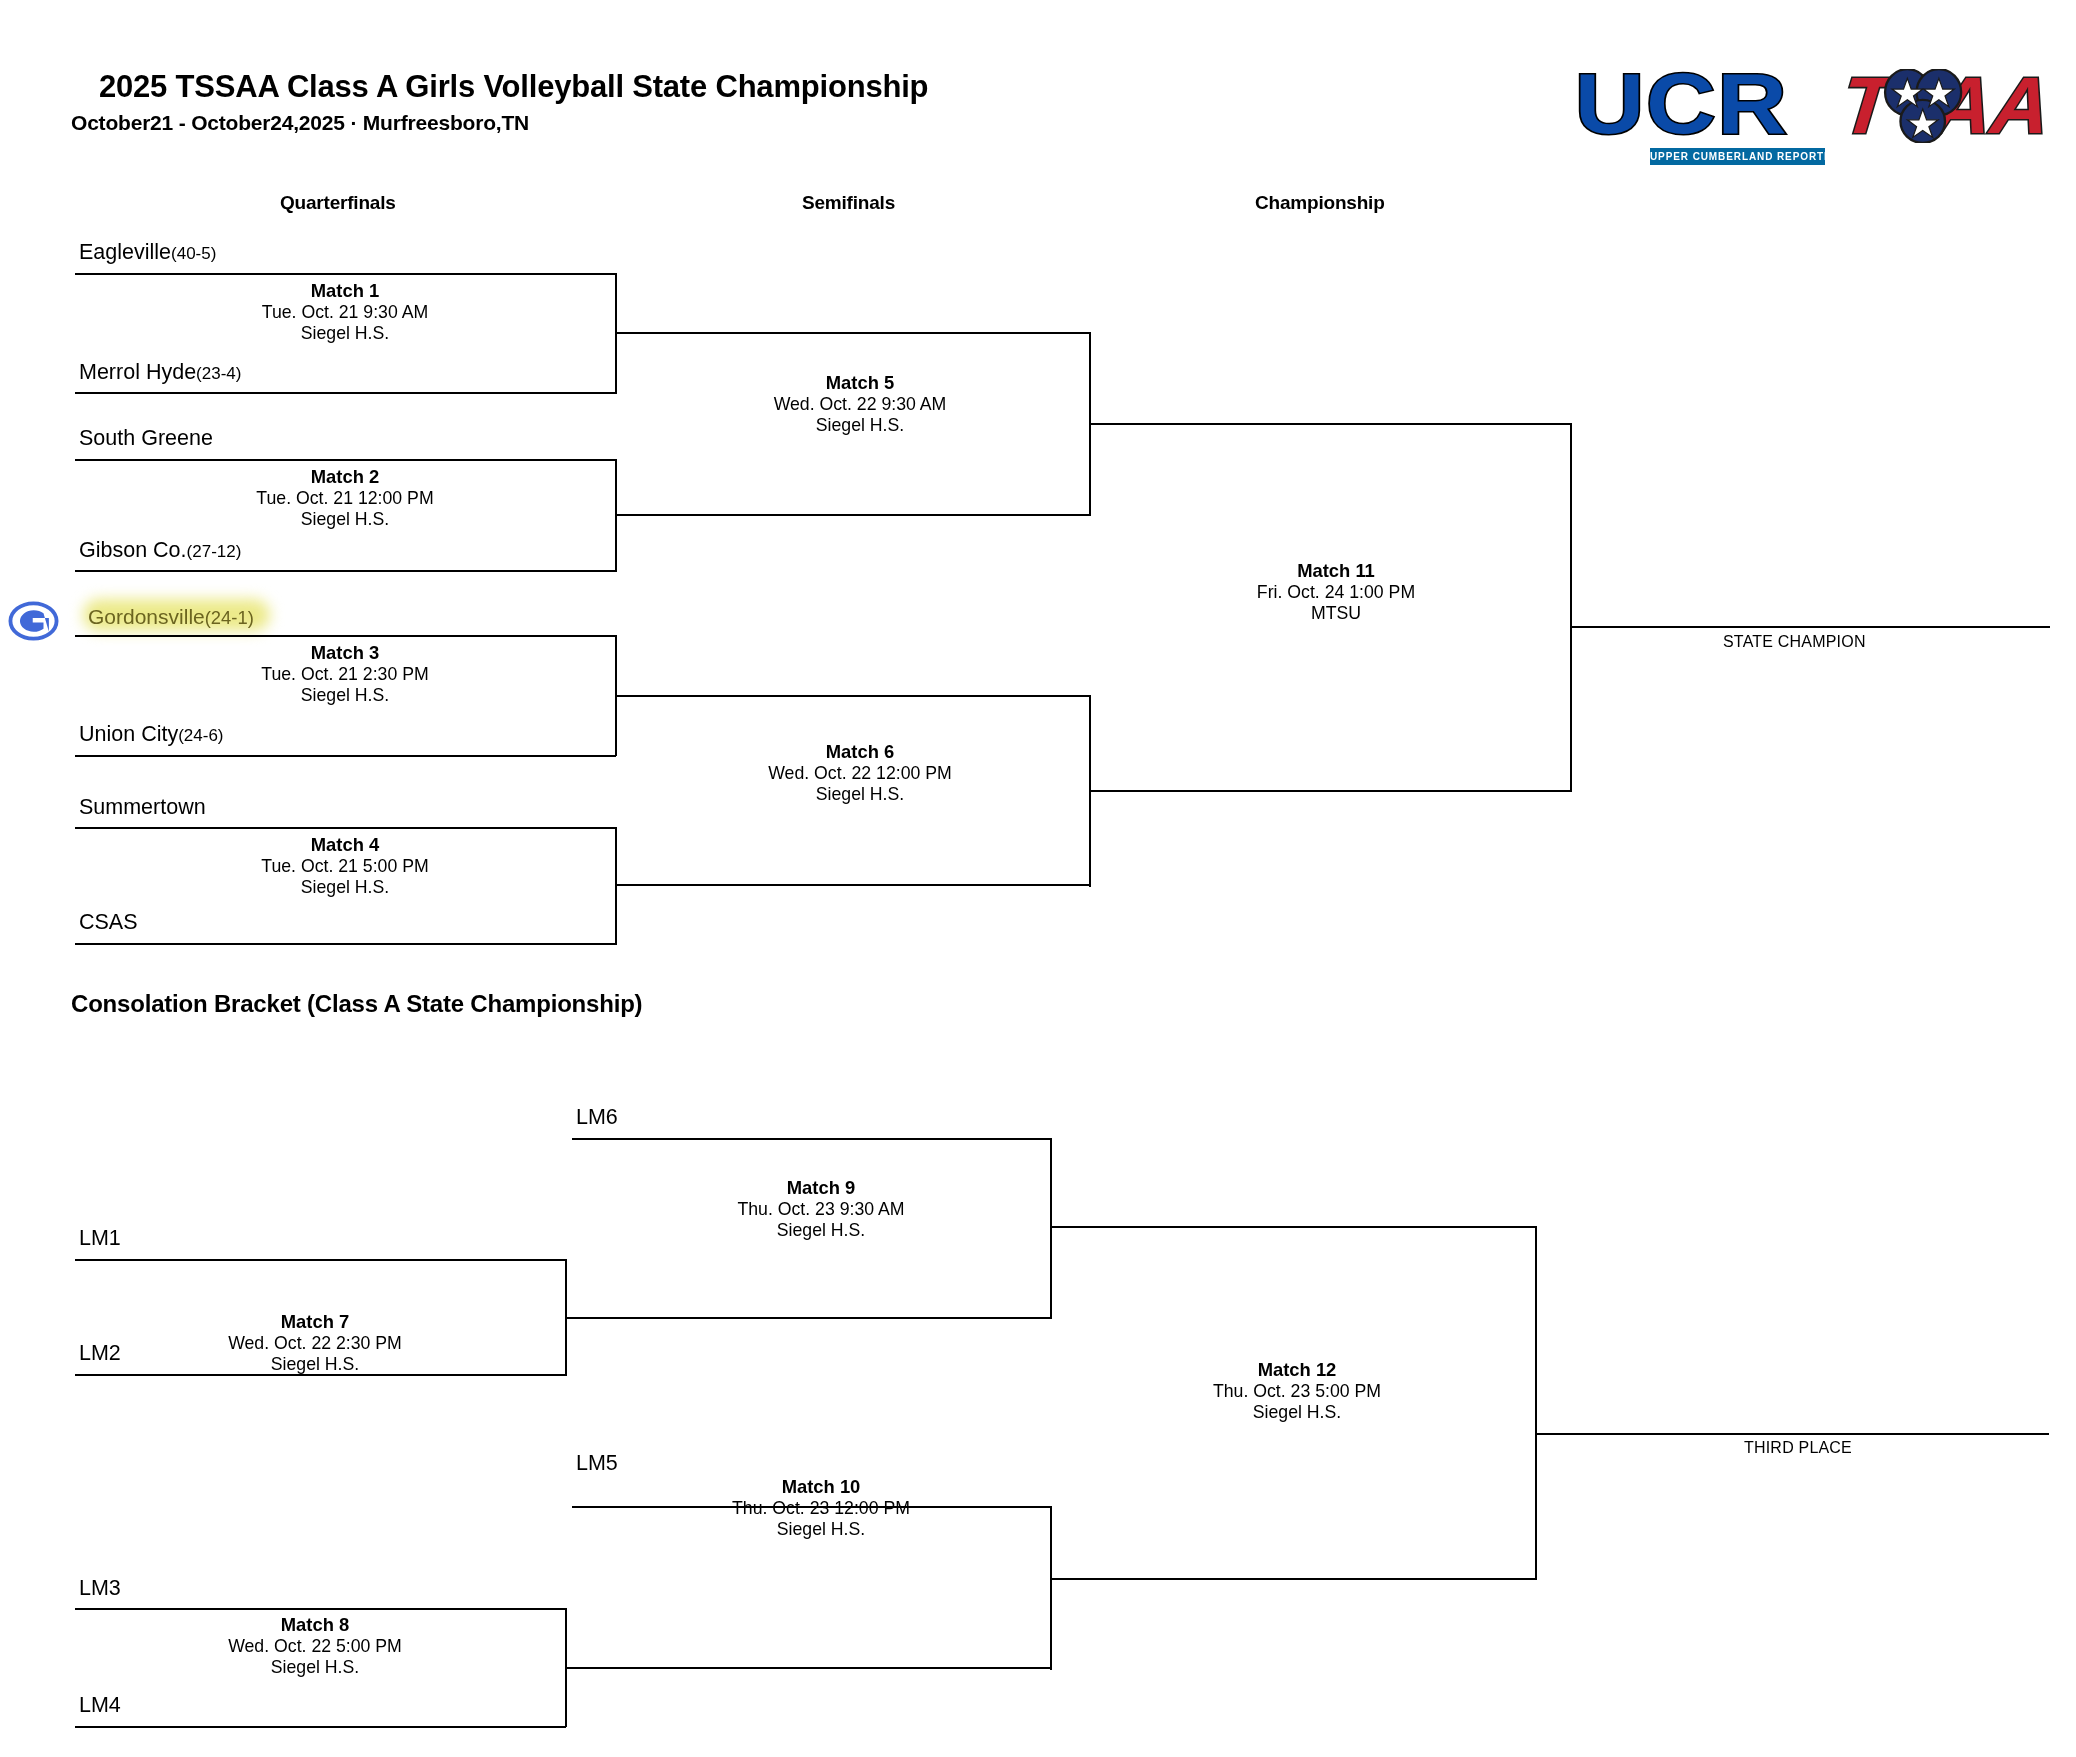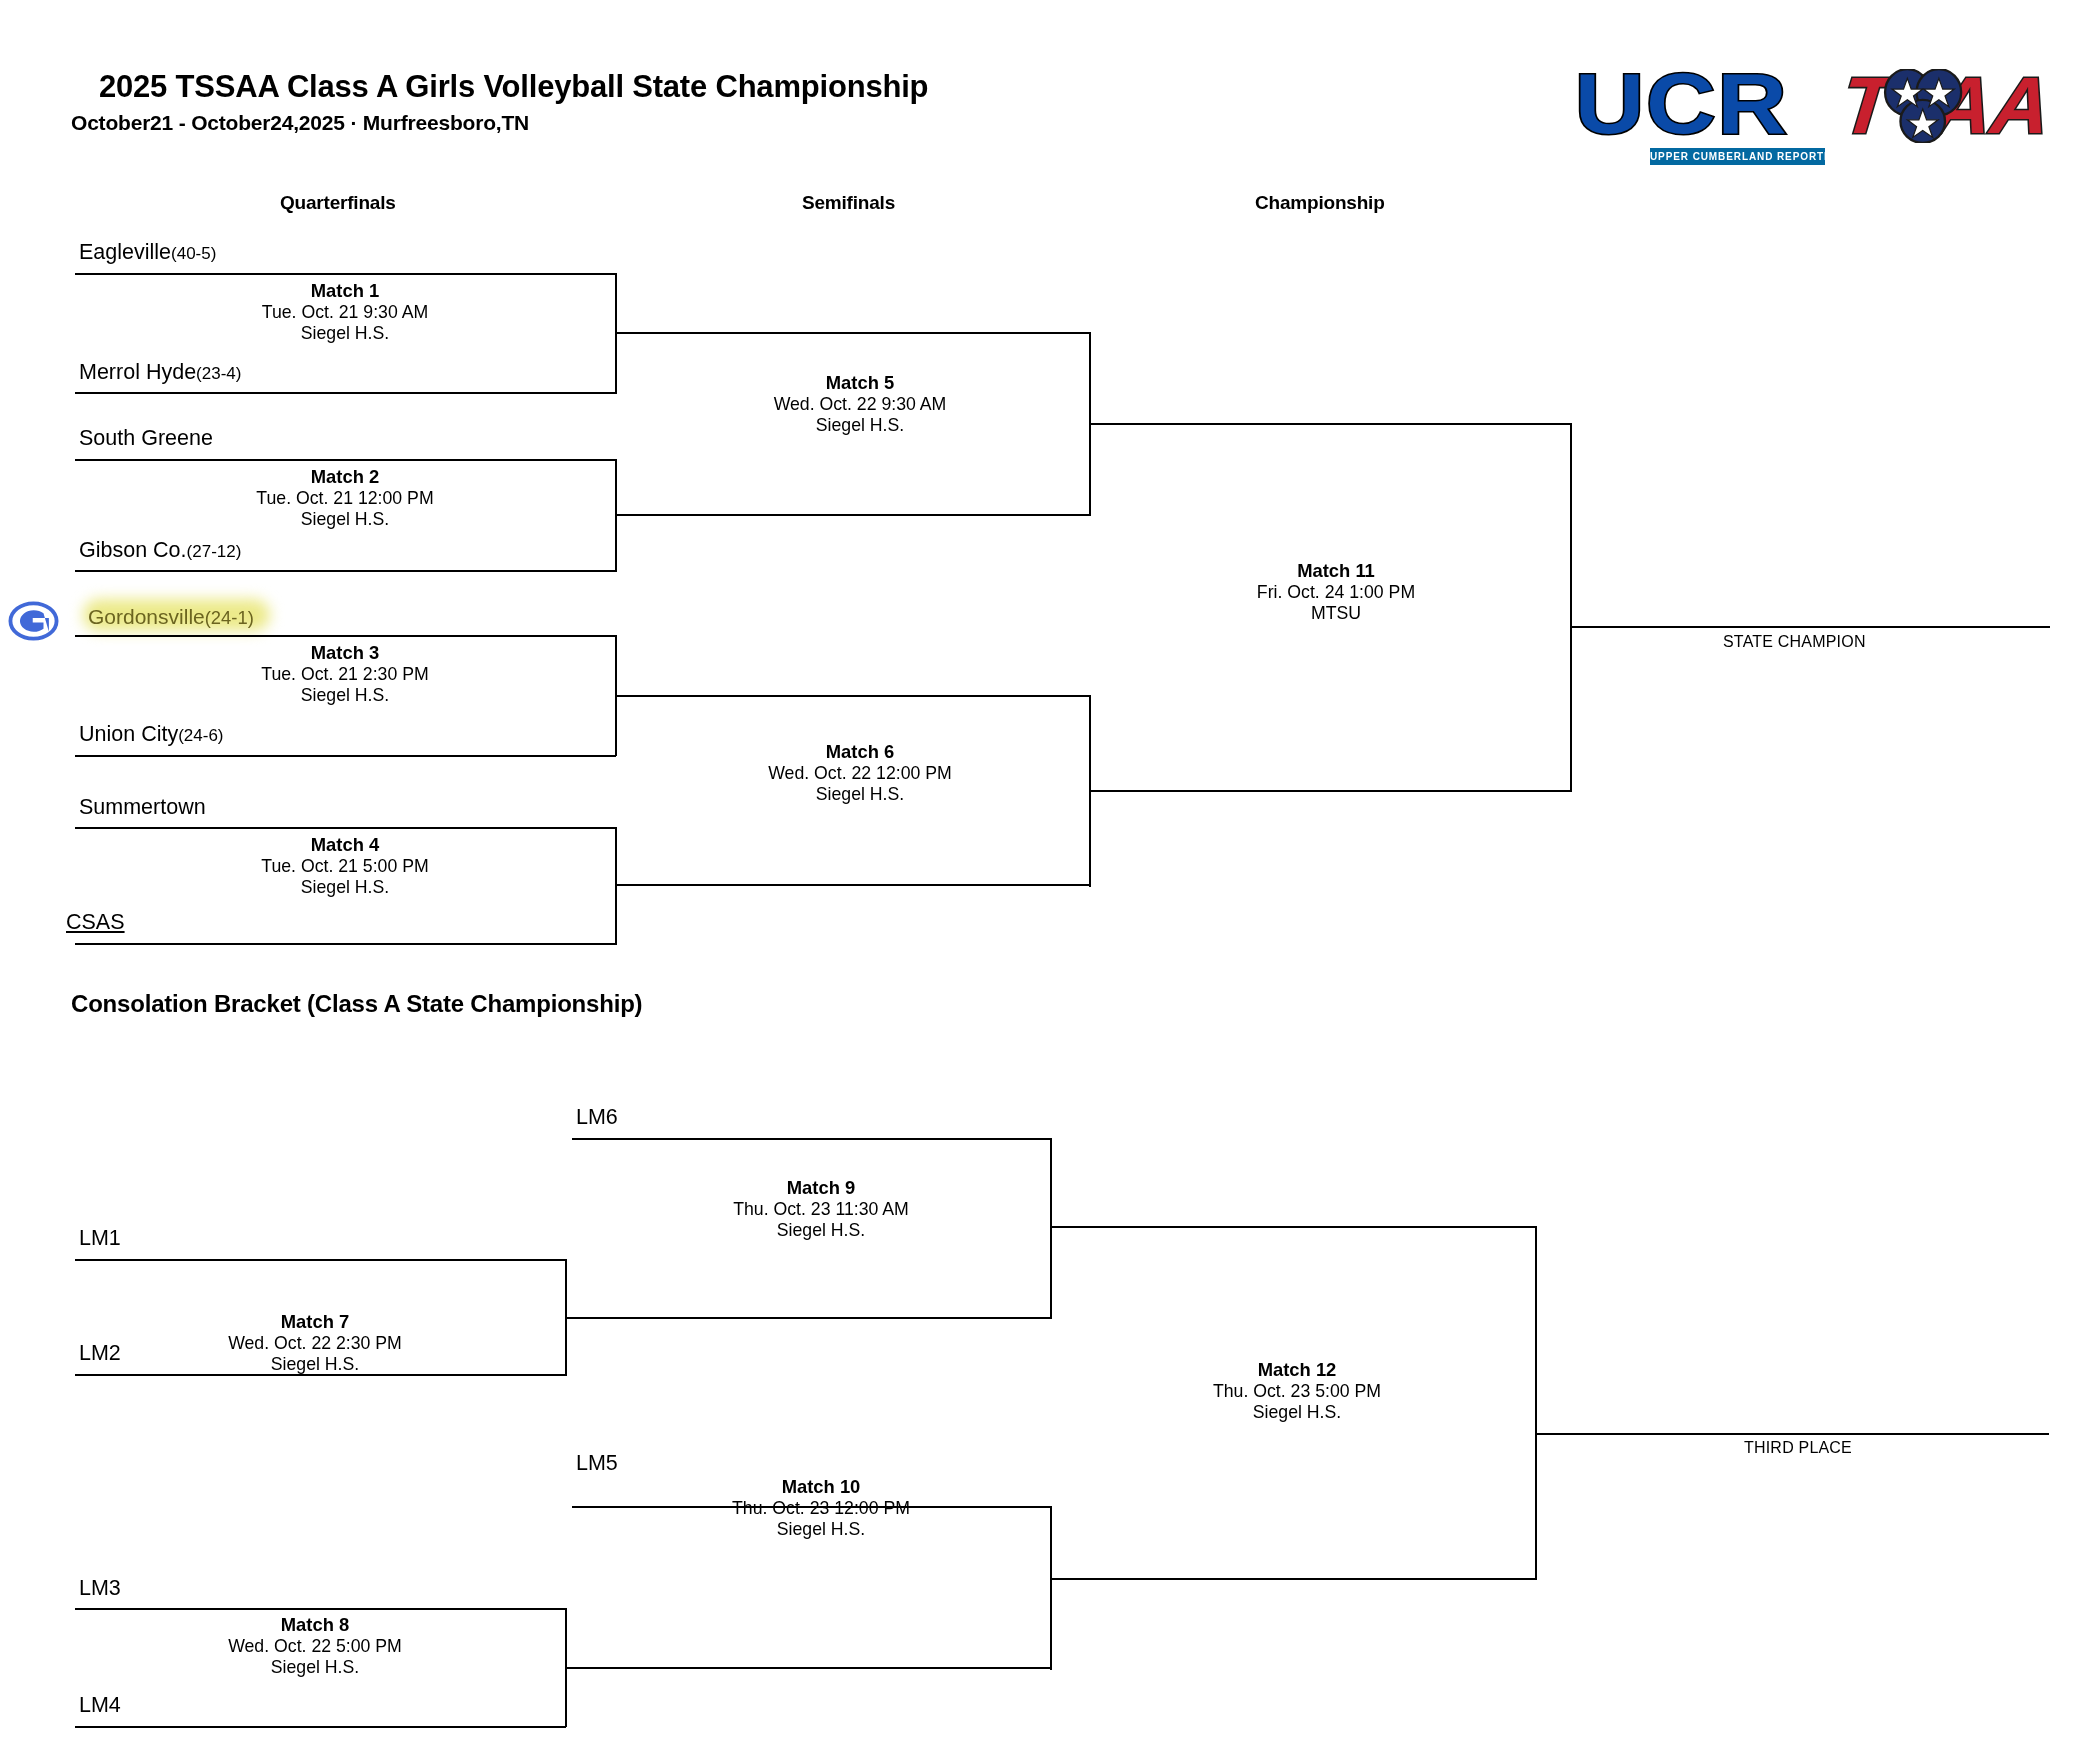--- a/index.html
+++ b/index.html
@@ -297,21 +297,21 @@
   <div class="mbox" style="left:253px; top:642px; width:184px;">
     <div class="mname">Match 3</div>
     <div class="mwhen">Tue. Oct. 21 2:30 PM</div>
     <div class="mwhere">Siegel H.S.</div>
   </div>
 
   <div class="team" style="left:79px; top:797px;">
     <span>Summertown</span><span class="rec"></span>
   </div>
   <div class="hline" style="left:75px; top:827px; width:541px;"></div>
-  <div class="team" style="left:66px; top:912px;text-decoration:underline;">
+  <div class="team" style="left:79px; top:912px;">
     <span>CSAS</span><span class="rec"></span>
   </div>
   <div class="hline" style="left:75px; top:943px; width:541px;"></div>
   <div class="vline" style="left:615px; top:827px; height:118px;"></div>
   <div class="hline" style="left:615px; top:884px; width:17px;"></div>
   <div class="mbox" style="left:253px; top:834px; width:184px;">
     <div class="mname">Match 4</div>
     <div class="mwhen">Tue. Oct. 21 5:00 PM</div>
     <div class="mwhere">Siegel H.S.</div>
   </div>
@@ -362,21 +362,21 @@
     <div class="mname">Match 7</div>
     <div class="mwhen">Wed. Oct. 22 2:30 PM</div>
     <div class="mwhere">Siegel H.S.</div>
   </div>
 
   <div class="hline" style="left:580px; top:1317px; width:472px;"></div>
   <div class="vline" style="left:1050px; top:1138px; height:181px;"></div>
   <div class="hline" style="left:1050px; top:1226px; width:17px;"></div>
   <div class="mbox" style="left:729px; top:1177px; width:184px;">
     <div class="mname">Match 9</div>
-    <div class="mwhen">Thu. Oct. 23 11:30 AM</div>
+    <div class="mwhen">Thu. Oct. 23 9:30 AM</div>
     <div class="mwhere">Siegel H.S.</div>
   </div>
 
   <div class="slot" style="left:576px; top:1453px;">LM5</div>
   <div class="hline" style="left:572px; top:1506px; width:480px;"></div>
 
   <div class="slot" style="left:79px; top:1578px;">LM3</div>
   <div class="hline" style="left:75px; top:1608px; width:491px;"></div>
   <div class="slot" style="left:79px; top:1695px;">LM4</div>
   <div class="hline" style="left:75px; top:1726px; width:491px;"></div>

